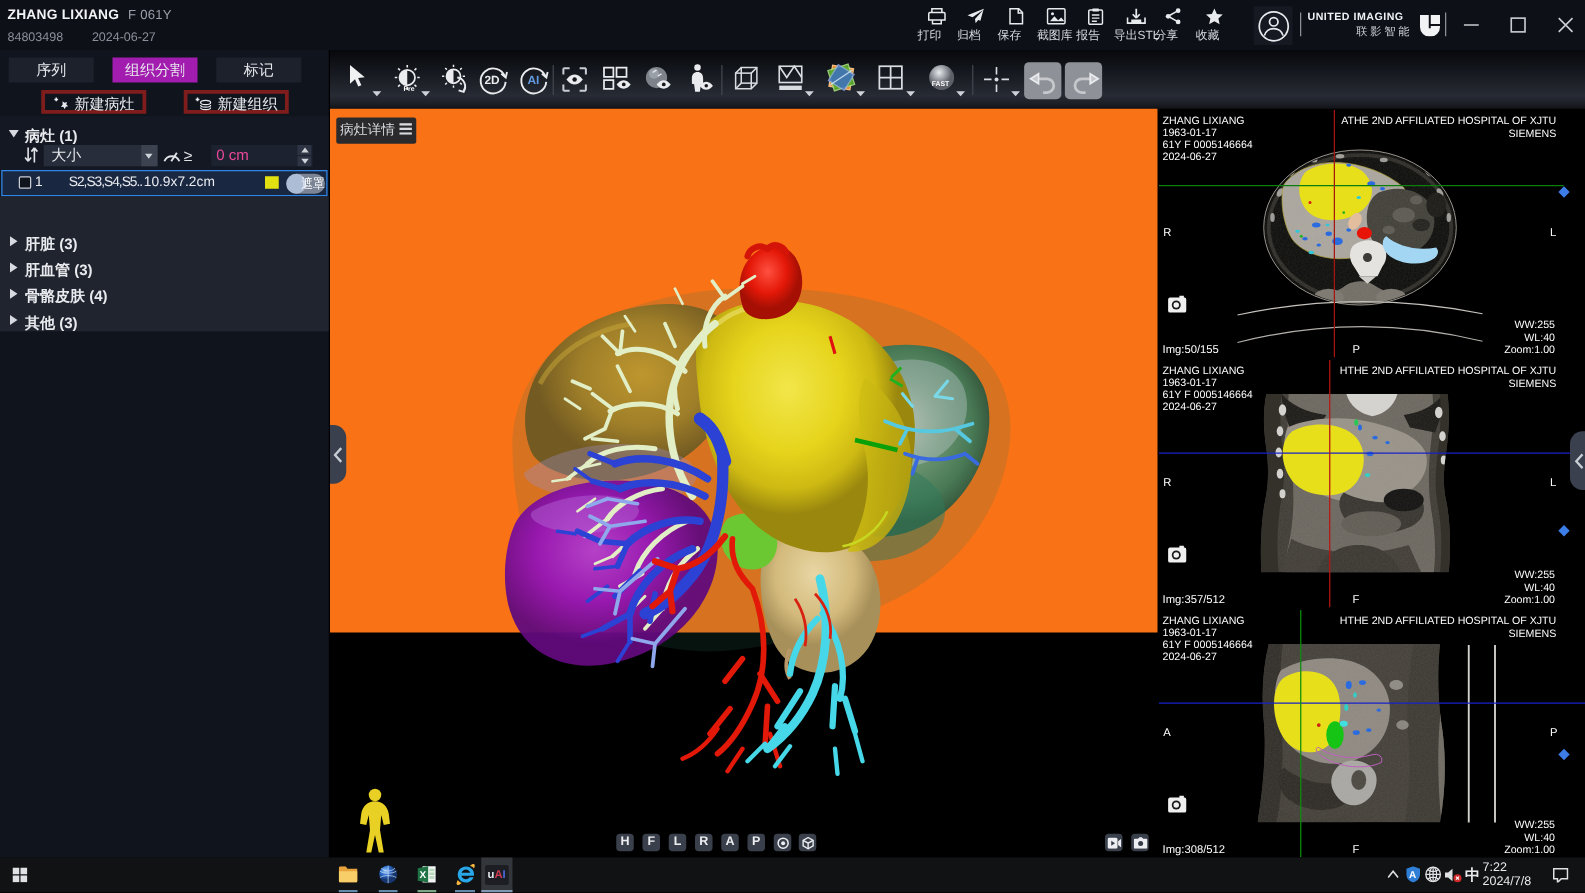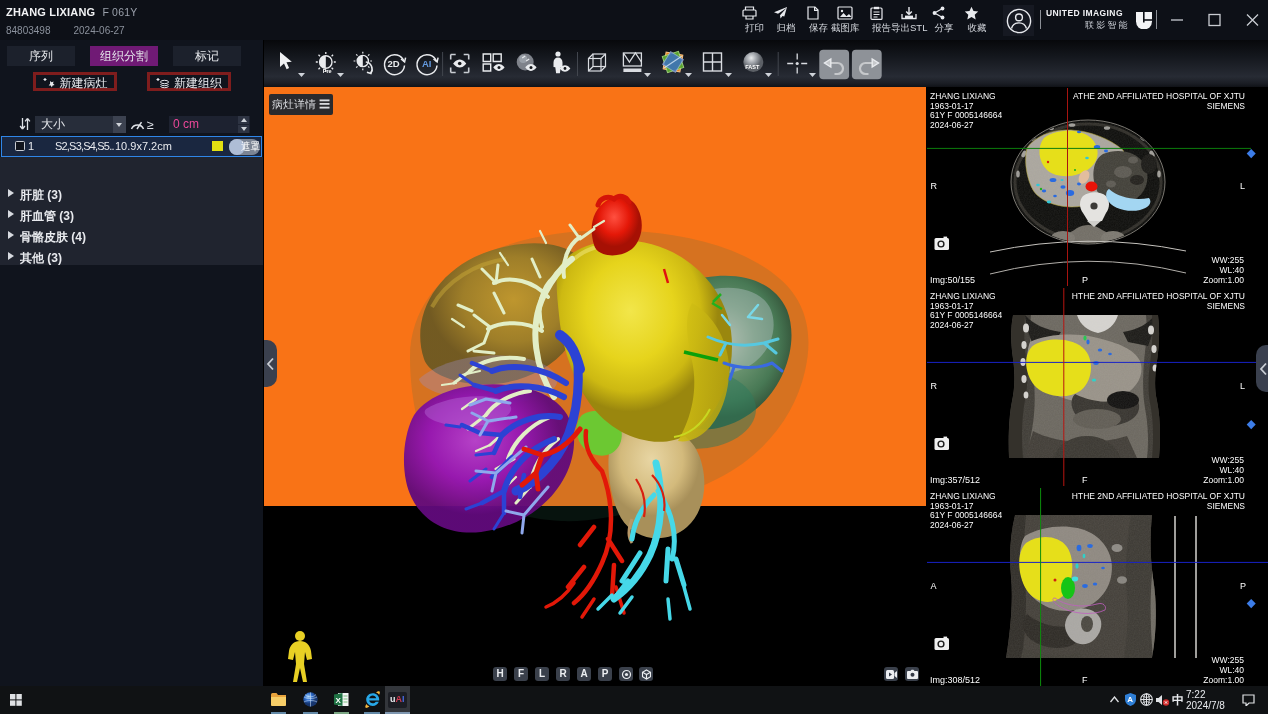--- a/index.html
+++ b/index.html
@@ -3,27 +3,27 @@
 <style>
 *{margin:0;padding:0;box-sizing:border-box}
 html,body{width:1268px;height:714px;background:#000;font-family:"Liberation Sans",sans-serif;overflow:hidden}
 #app{position:relative;width:1268px;height:714px;background:#000;color:#fff}
 
 #titlebar{position:absolute;left:0;top:0;width:1268px;height:40px;background:#0d1017}
 #pname{position:absolute;left:6px;top:6px;font-size:11px;font-weight:bold;color:#f2f3f5;letter-spacing:.2px}
 #pname span{font-weight:normal;color:#9aa0ab;margin-left:7px;font-size:10.5px}
 #pid{position:absolute;left:6px;top:25px;font-size:10px;color:#8b919c}
 #pid span{margin-left:23px}
-.tbtn{position:absolute;top:6px;width:30px;text-align:right;color:#e8eaee}
+.tbtn{position:absolute;top:6px;width:30px;text-align:left;color:#e8eaee}
 .tbtn svg{display:block;margin:0 auto}
 .tbtn .lb{font-size:9.5px;display:block;margin-top:2px;white-space:nowrap;color:#d7dae0}
 
 #lpanel{position:absolute;left:0;top:40px;width:263px;height:646px;background:#10141d}
 .ltab{position:absolute;top:6px;height:20px;width:68px;background:#1c212c;color:#e6e8ec;font-size:12px;text-align:center;line-height:20px}
-.ltab.sel{background:#701a75}
+.ltab.sel{background:#a21caf}
 .nbtn{position:absolute;top:32px;height:19px;border:3px solid #7f1d1d;color:#e8eaee;font-size:12px;text-align:center;line-height:17px;background:transparent}
 #treehead{position:absolute;left:0;top:53px;width:263px;height:44px;background:#141823}
 #grouplist{position:absolute;left:0;top:117px;width:263px;height:108px;background:#20242f}
 .grow{position:absolute;left:0;width:263px;height:21px;color:#e8eaee;font-size:12px}
 .grow .tri{position:absolute;left:8px;top:5px;width:0;height:0;border-left:6px solid #d7dae0;border-top:4.5px solid transparent;border-bottom:4.5px solid transparent}
 .grow .tl{position:absolute;left:20px;top:3px;font-weight:bold}
 .grow .tri.dn{border-left:4.5px solid transparent;border-right:4.5px solid transparent;border-top:6px solid #d7dae0;border-bottom:none;top:6px;left:7px}
 #sortrow{position:absolute;left:0;top:75px;width:263px;height:22px;font-size:12px;color:#dfe2e7}
 #lesrow{position:absolute;left:1px;top:96px;width:261px;height:21px;background:#1a2740;border:1px solid #2f86e8;font-size:11px;color:#e9ebef}
 .dd{position:absolute;left:35px;top:1px;width:91px;height:17px;background:#272d3a;color:#e6e8ec;line-height:17px;padding-left:6px}
@@ -146,20 +146,26 @@
     <div class="ltab" style="left:173px">标记</div>
     <div class="nbtn" style="left:33px;width:84px"><svg width="13" height="12" viewBox="0 0 13 12" style="vertical-align:-2px;margin-right:4px">
           <path d="M2 1v3M0.5 2.5h3" stroke="#e8eaee" stroke-width="1.2" fill="none"></path>
           <path d="M7 4l1.6 1.2 2-.6-.6 2L11.6 8l-2 .4-.8 2-1-1.8-2.1-.2 1.4-1.6z" fill="#e8eaee"></path>
         </svg>新建病灶</div>
     <div class="nbtn" style="left:147px;width:84px"><svg width="14" height="12" viewBox="0 0 14 12" style="vertical-align:-2px;margin-right:4px">
           <path d="M2 1v3M0.5 2.5h3" stroke="#e8eaee" stroke-width="1.2" fill="none"></path>
           <ellipse cx="8.5" cy="5" rx="4" ry="1.7" fill="none" stroke="#e8eaee"></ellipse>
           <path d="M4.5 7c0 .9 1.8 1.7 4 1.7s4-.8 4-1.7M4.5 9c0 .9 1.8 1.7 4 1.7s4-.8 4-1.7" fill="none" stroke="#e8eaee"></path>
         </svg>新建组织</div>
+    <div id="treehead">
+      <div class="grow" style="top:5px">
+          <span class="tri dn"></span>
+          <span class="tl">病灶 (1)</span>
+        </div>
+    </div>
     <div id="sortrow">
       <svg width="12" height="14" viewBox="0 0 12 14" style="position:absolute;left:19px;top:2px">
           <path d="M3.5 1v11M3.5 12l-2.4-3M3.5 12l2.4-3" stroke="#dfe2e7" stroke-width="1.3" fill="none"></path>
           <path d="M8.5 13V2M8.5 1.3l-2.4 3M8.5 1.3l2.4 3" stroke="#dfe2e7" stroke-width="1.3" fill="none"></path>
         </svg>
       <div class="dd">大小<div class="ddc"></div></div>
       <svg width="15" height="12" viewBox="0 0 15 12" style="position:absolute;left:130px;top:4px">
           <path d="M1.5 10a6.5 6.5 0 0 1 12 0" fill="none" stroke="#dfe2e7" stroke-width="1.5"></path>
           <path d="M7 10L11.5 3.2" stroke="#dfe2e7" stroke-width="1.5"></path>
         </svg>

